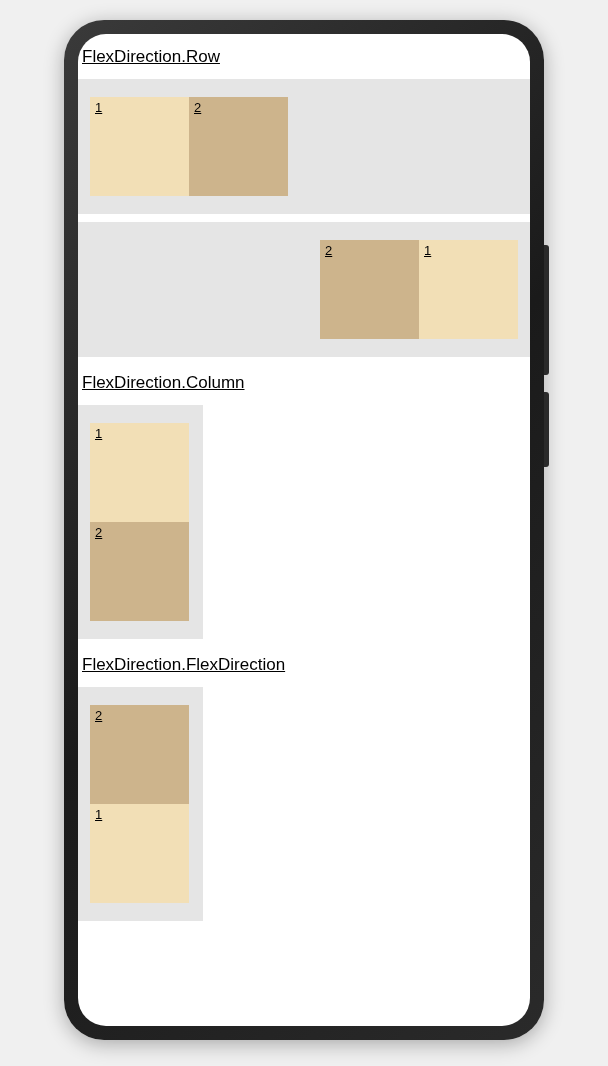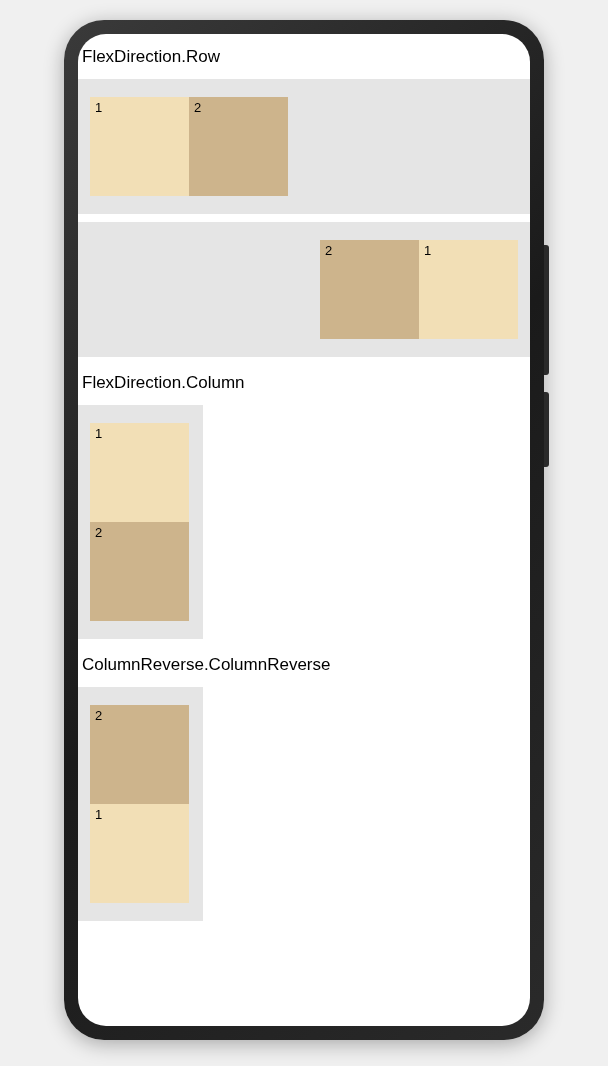--- a/index.html
+++ b/index.html
@@ -54,20 +54,21 @@
       height: 100%;
       background: #fff;
       border-radius: 28px;
       overflow: hidden;
       padding-top: 5px;
     }
     
     .content {
       width: 100%;
       padding: 0;
+      text-decoration: underline;
     }
     
     .section-title {
       font-size: 17px;
       color: #000;
       padding: 8px 4px 8px 4px;
       margin-bottom: 4px;
     }
     
     .demo-container {
@@ -131,21 +132,21 @@
         <div class="box light">1</div>
         <div class="box dark">2</div>
       </div>
 
       <div class="section-title">FlexDirection.Column</div>
       <div class="demo-container column">
         <div class="box light">1</div>
         <div class="box dark">2</div>
       </div>
 
-      <div class="section-title">ColumnReverse.ColumnReverse</div>
+      <div class="section-title">FlexDirection.FlexDirection</div>
       <div class="demo-container column-reverse">
         <div class="box light">1</div>
         <div class="box dark">2</div>
       </div>
 
     </div>
   </div>
 </div>
 
 </body></html>

